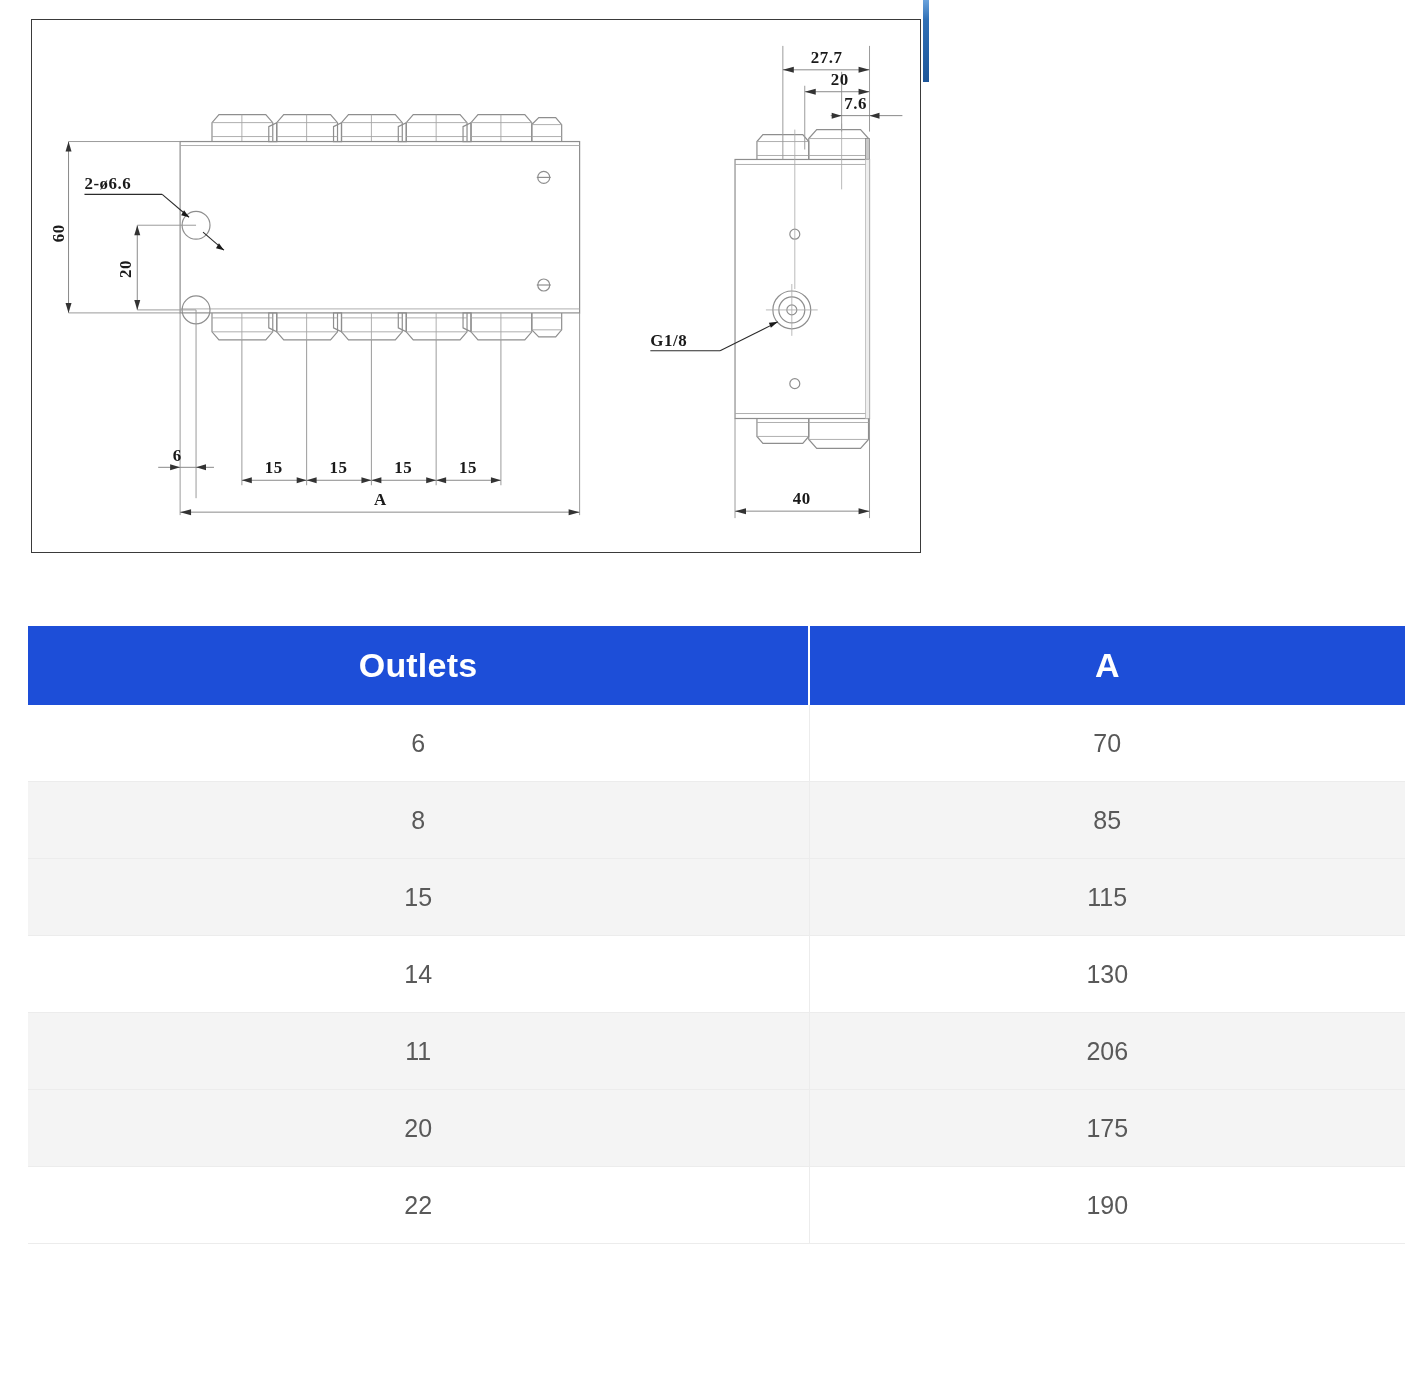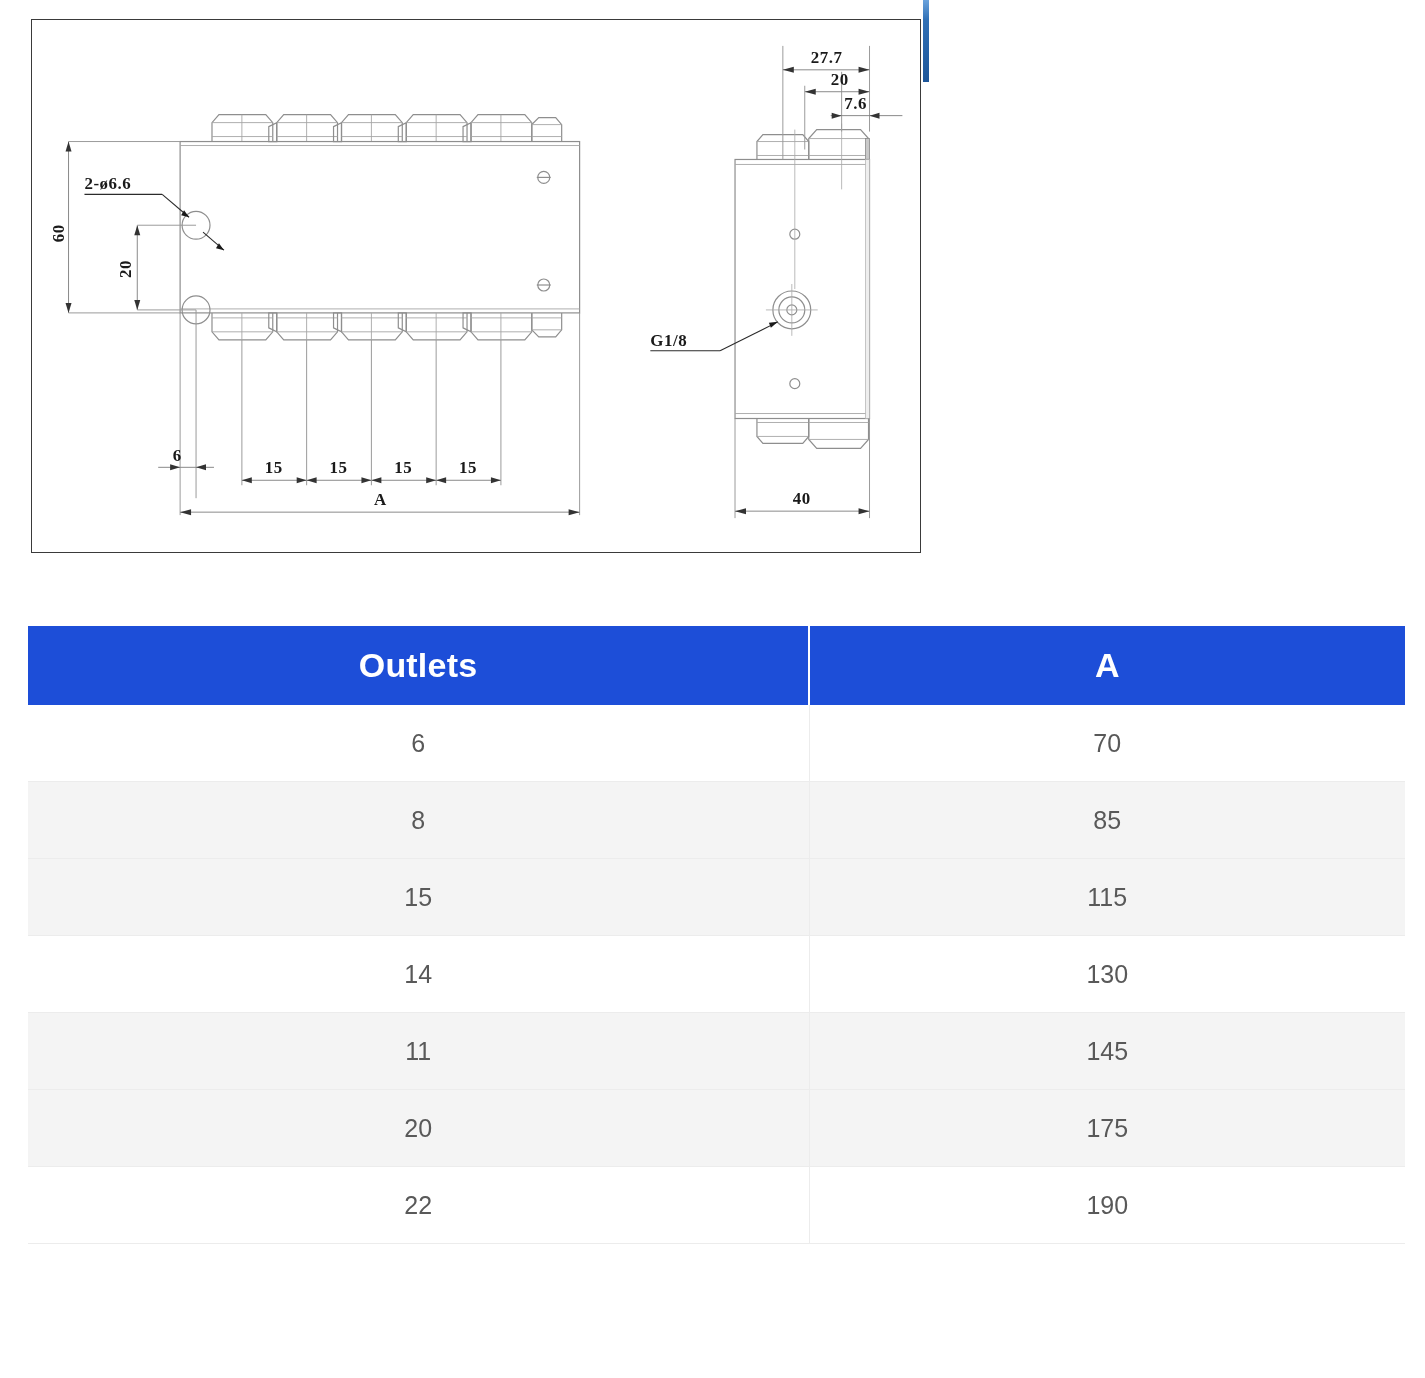--- a/index.html
+++ b/index.html
@@ -380,21 +380,21 @@
     <tr class="row-even">
       <td>15</td>
       <td>115</td>
     </tr>
     <tr class="row-odd">
       <td>14</td>
       <td>130</td>
     </tr>
     <tr class="row-even">
       <td>11</td>
-      <td>145</td>
+      <td>206</td>
     </tr>
     <tr class="row-even">
       <td>20</td>
       <td>175</td>
     </tr>
     <tr class="row-odd">
       <td>22</td>
       <td>190</td>
     </tr>
   </tbody>

